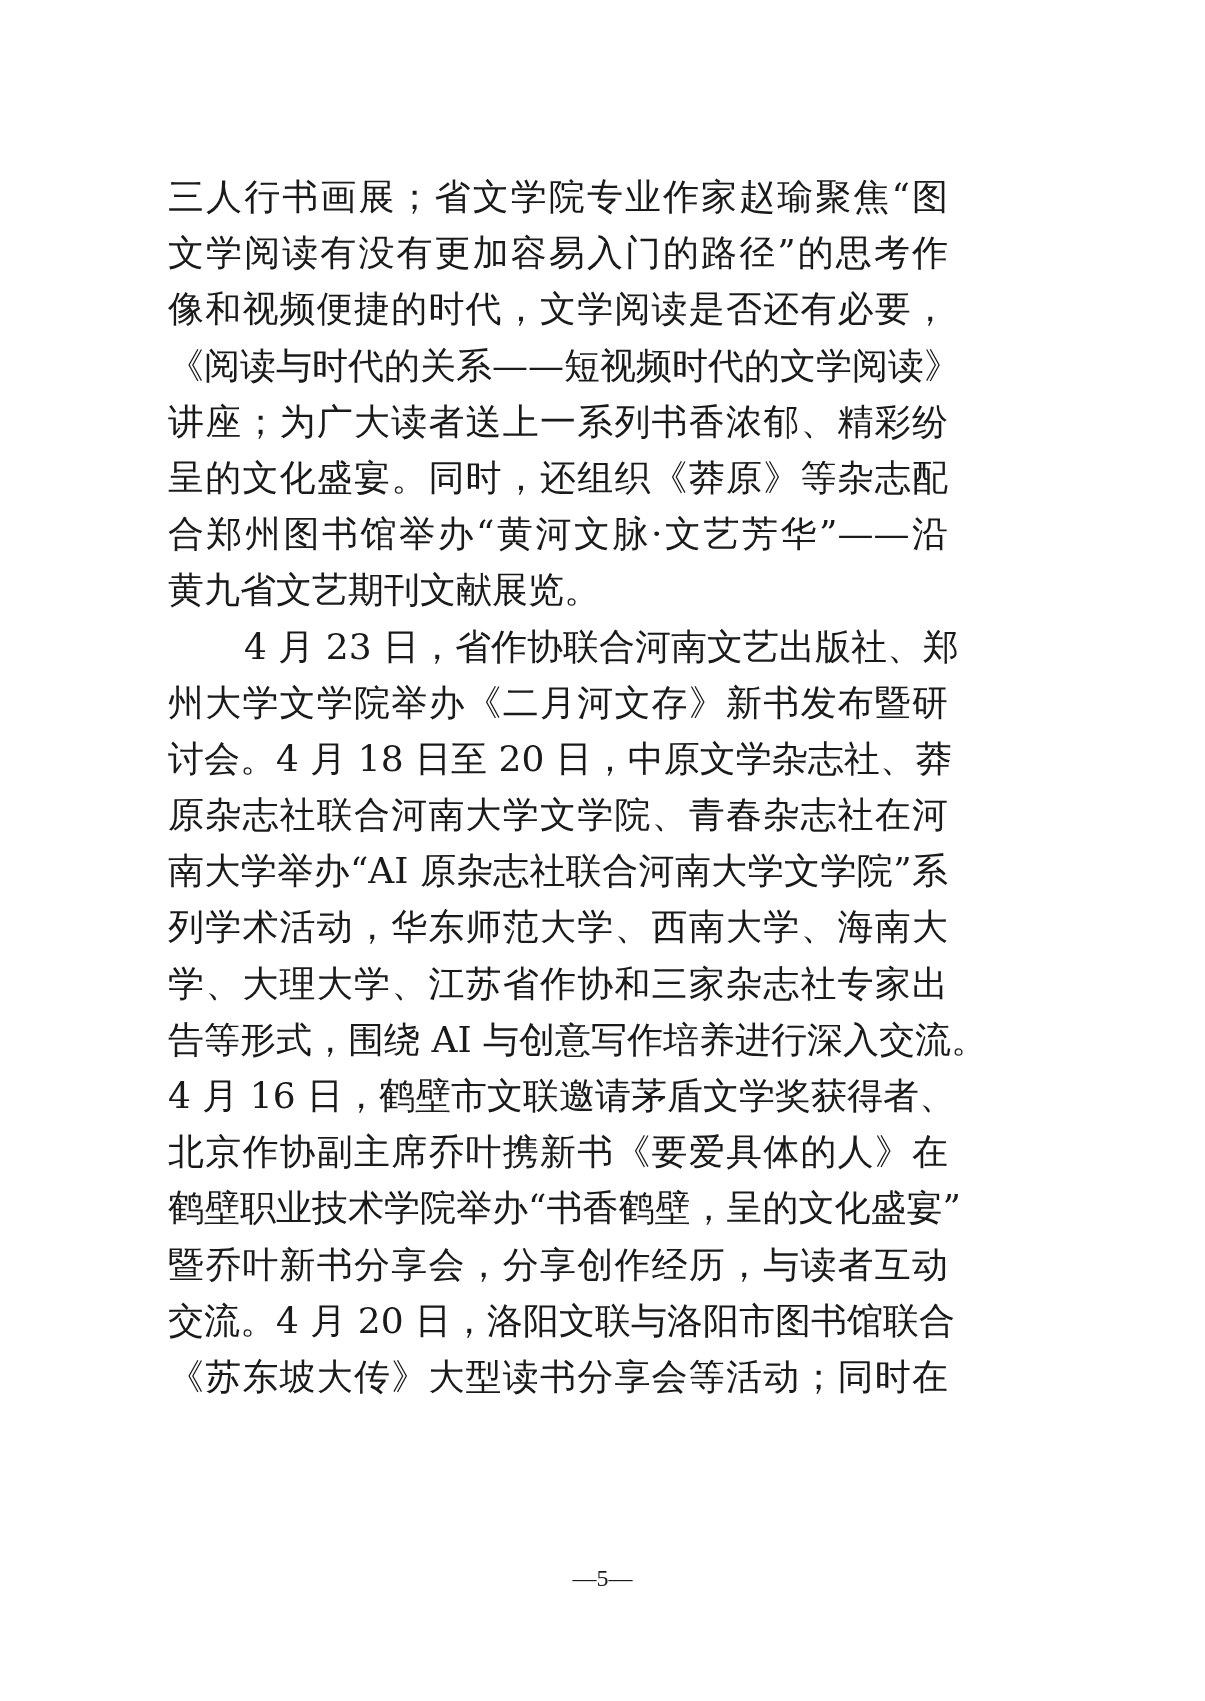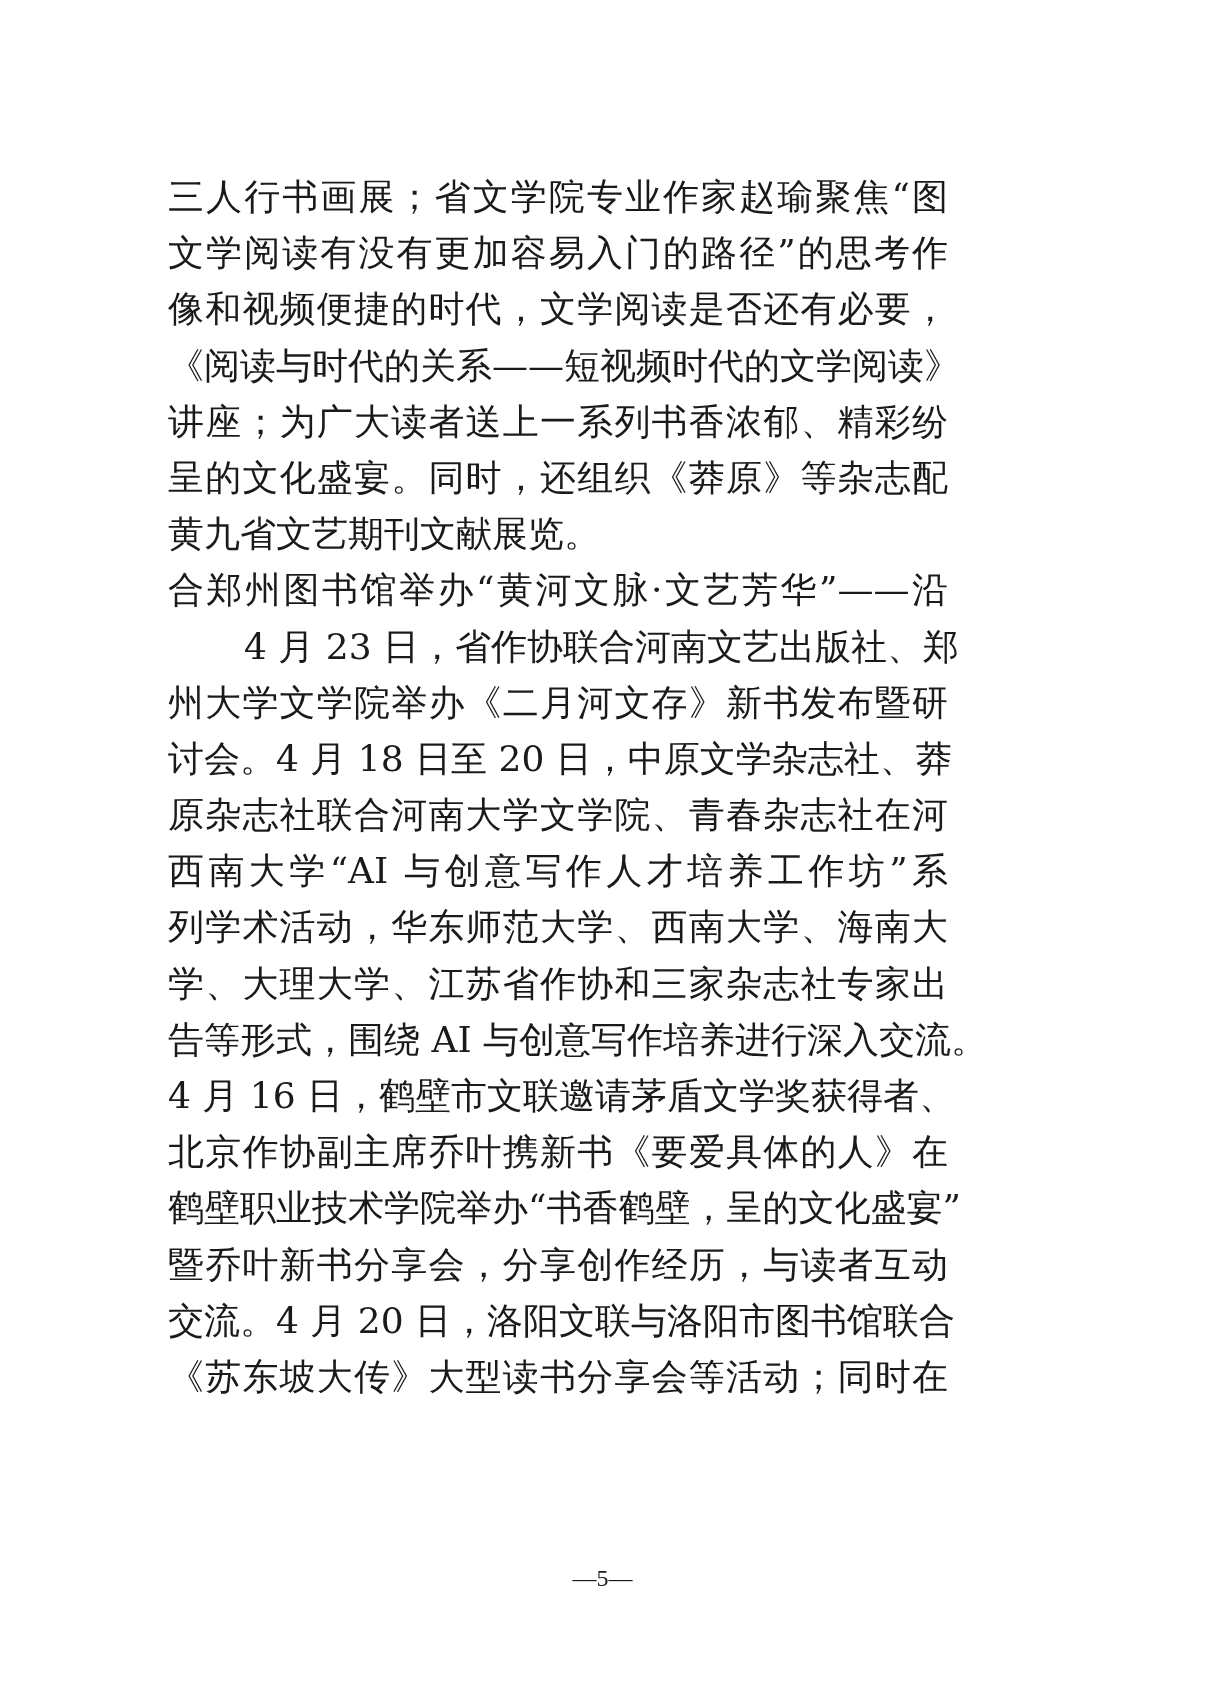--- a/index.html
+++ b/index.html
@@ -59,28 +59,28 @@
 
 <div class="page">
   <div class="text-block">
 
     <div class="line">三人行书画展；省文学院专业作家赵瑜聚焦“图</div>
     <div class="line">文学阅读有没有更加容易入门的路径”的思考作</div>
     <div class="line">像和视频便捷的时代，文学阅读是否还有必要，</div>
     <div class="line">《阅读与时代的关系——短视频时代的文学阅读》</div>
     <div class="line">讲座；为广大读者送上一系列书香浓郁、精彩纷</div>
     <div class="line">呈的文化盛宴。同时，还组织《莽原》等杂志配</div>
+    <div class="line">合郑州图书馆举办“黄河文脉·文艺芳华”——沿</div>
     <div class="line last">黄九省文艺期刊文献展览。</div>
-    <div class="line">合郑州图书馆举办“黄河文脉·文艺芳华”——沿</div>
 
     <div class="line indent">4 月 23 日，省作协联合河南文艺出版社、郑</div>
     <div class="line">州大学文学院举办《二月河文存》新书发布暨研</div>
     <div class="line">讨会。4 月 18 日至 20 日，中原文学杂志社、莽</div>
     <div class="line">原杂志社联合河南大学文学院、青春杂志社在河</div>
-    <div class="line">西南大学“AI 与创意写作人才培养工作坊”系</div>
+    <div class="line">南大学举办“AI 原杂志社联合河南大学文学院”系</div>
     <div class="line">列学术活动，华东师范大学、西南大学、海南大</div>
     <div class="line">学、大理大学、江苏省作协和三家杂志社专家出</div>
     <div class="line">告等形式，围绕 AI 与创意写作培养进行深入交流。</div>
     <div class="line">4 月 16 日，鹤壁市文联邀请茅盾文学奖获得者、</div>
     <div class="line">北京作协副主席乔叶携新书《要爱具体的人》在</div>
     <div class="line">鹤壁职业技术学院举办“书香鹤壁，呈的文化盛宴”</div>
     <div class="line">暨乔叶新书分享会，分享创作经历，与读者互动</div>
     <div class="line">交流。4 月 20 日，洛阳文联与洛阳市图书馆联合</div>
     <div class="line">《苏东坡大传》大型读书分享会等活动；同时在</div>
   </div>

